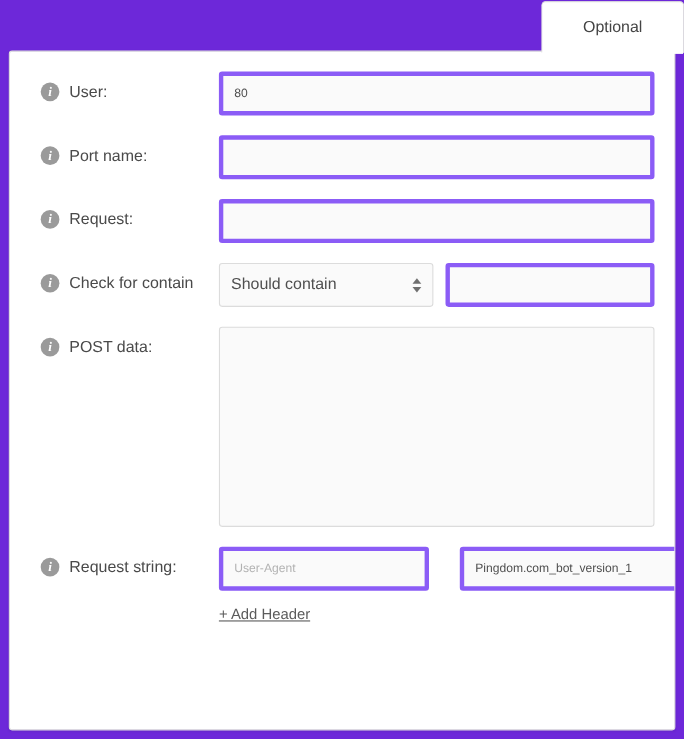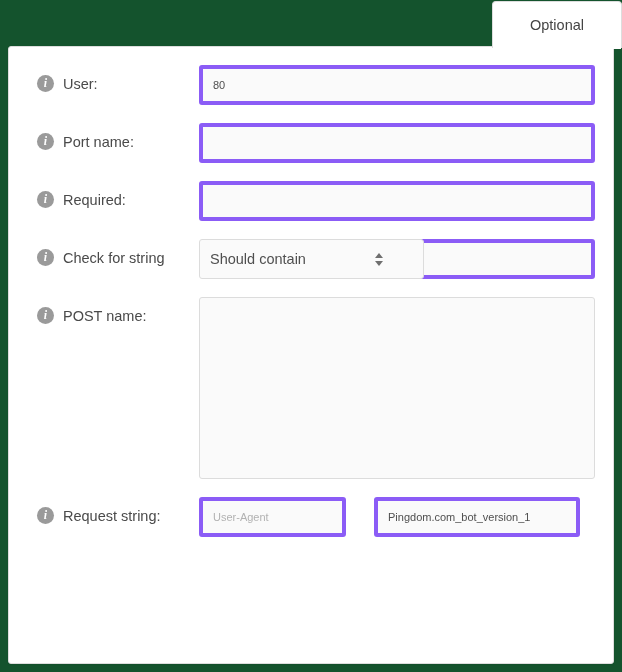--- a/index.html
+++ b/index.html
@@ -11,21 +11,21 @@
     width: 622px;
     height: 672px;
     font-family: "Liberation Sans", sans-serif;
     -webkit-font-smoothing: antialiased;
   }
 
   #app {
     position: relative;
     width: 622px;
     height: 672px;
-    background: #14532d;
+    background: #6d28d9;
     overflow: hidden;
   }
 
   
   .tabs {
     position: absolute;
     left: 0;
     top: 0;
     width: 622px;
     height: 48px;
@@ -156,21 +156,21 @@
   .select-wrap {
     position: relative;
     width: 195px;
     height: 40px;
     flex: 0 0 195px;
   }
   select.sel {
     appearance: none;
     -webkit-appearance: none;
     box-sizing: border-box;
-    width: 225px;
+    width: 195px;
     height: 40px;
     border: 1px solid #dcdcdc;
     border-radius: 3px;
     background: #fafafa;
     font-family: "Liberation Sans", sans-serif;
     font-size: 14.5px;
     color: #4f4f4f;
     padding: 0 30px 0 10px;
     outline: none;
     cursor: pointer;
@@ -217,21 +217,21 @@
     background: #fafafa;
     font-family: "Liberation Sans", sans-serif;
     font-size: 14.5px;
     color: #4f4f4f;
     padding: 8px 10px;
     outline: none;
     resize: none;
   }
 
   .hdr-row input.hdr-name {
-    width: 147px;
+    width: 191px;
   }
   .hdr-row input.hdr-val {
     width: 206px;
     margin-left: 28px;
   }
 
   .add-header-row {
     display: flex;
     margin-top: -4px;
     margin-bottom: 10px;
@@ -279,64 +279,68 @@
           <span class="label-text">Port name:</span>
         </div>
         <div class="field-cell">
           <input class="txt wide" type="text" value="" style="">
         </div>
       </div>
 
       <div class="row">
         <div class="label-cell">
           <div class="info-icon">i</div>
-          <span class="label-text">Required:</span>
+          <span class="label-text">Request:</span>
         </div>
         <div class="field-cell">
           <input class="txt wide" type="text" value="" style="">
         </div>
       </div>
 
       <div class="row">
         <div class="label-cell">
           <div class="info-icon">i</div>
-          <span class="label-text">Check for string</span>
+          <span class="label-text">Check for contain</span>
         </div>
         <div class="field-cell">
           <div class="select-wrap">
             <select class="sel">
               <option>Should contain</option>
               <option>Should not contain</option>
             </select>
             <span class="sel-arrows">
               <span class="up"></span>
                 <span class="dn"></span>
             </span>
           </div>
           <input class="txt after-select" type="text" value="" style="">
         </div>
       </div>
 
       <div class="row">
         <div class="label-cell">
           <div class="info-icon">i</div>
-          <span class="label-text">POST name:</span>
+          <span class="label-text">POST data:</span>
         </div>
         <div class="field-cell">
           <textarea class="post" style=""></textarea>
         </div>
       </div>
 
       <div class="row hdr-row">
         <div class="label-cell">
           <div class="info-icon">i</div>
           <span class="label-text">Request string:</span>
         </div>
         <div class="field-cell">
           <input class="txt hdr-name" type="text" placeholder="User-Agent" style="">
           <input class="txt hdr-val" type="text" value="Pingdom.com_bot_version_1" style="">
         </div>
       </div>
 
+      <div class="add-header-row">
+        <div class="add-header-spacer"></div>
+        <span class="add-header-link">+ Add Header</span>
+      </div>
 
     </div>
   </div>
 </div>
 
 </body></html>

